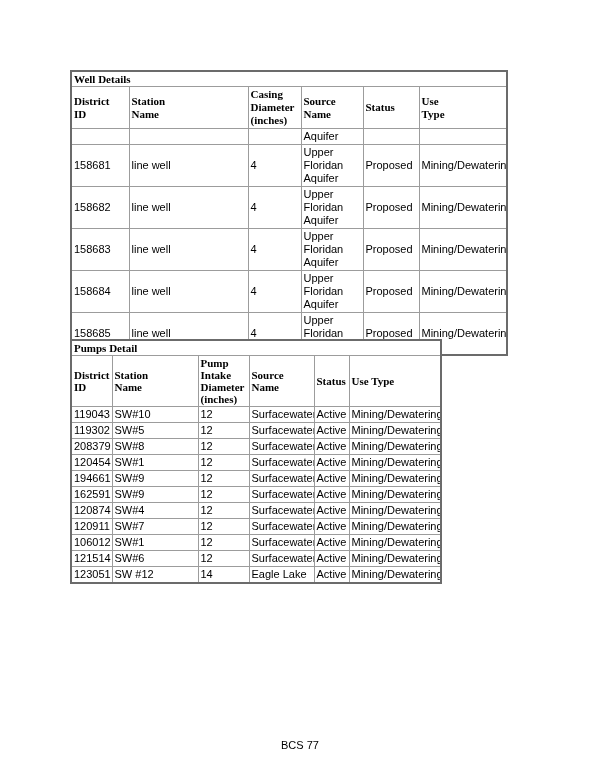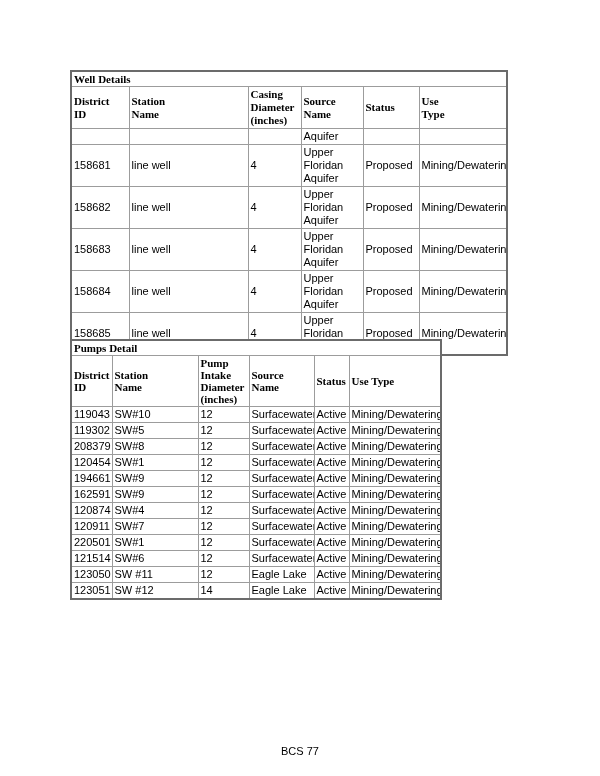--- a/index.html
+++ b/index.html
@@ -42,21 +42,20 @@
   #well-table tbody tr.spacer-row td { height: 13px; }
   #well-table tbody tr td { height: 40px; }
   #well-table tbody tr.spacer-row td { height: 13px; }
   #pumps-table tbody tr td { height: 15px; }
 
   .footer {
     position: absolute;
     left: 0; top: 739px; width: 600px;
     text-align: center;
     font-size: 11px;
-    margin-top: 6px;
   }
 </style>
 </head>
 <body>
 
 <div class="page">
 
   <table id="well-table">
     <colgroup>
       <col style="width:58px">
@@ -234,40 +233,32 @@
         </tr>
         <tr>
           <td>120911</td>
           <td>SW#7</td>
           <td>12</td>
           <td>Surfacewater</td>
           <td>Active</td>
           <td>Mining/Dewatering</td>
         </tr>
         <tr>
-          <td>220501</td>
+          <td>106012</td>
           <td>SW#1</td>
           <td>12</td>
           <td>Surfacewater</td>
           <td>Active</td>
           <td>Mining/Dewatering</td>
         </tr>
         <tr>
           <td>121514</td>
           <td>SW#6</td>
           <td>12</td>
           <td>Surfacewater</td>
-          <td>Active</td>
-          <td>Mining/Dewatering</td>
-        </tr>
-        <tr>
-          <td>123050</td>
-          <td>SW #11</td>
-          <td>12</td>
-          <td>Eagle Lake</td>
           <td>Active</td>
           <td>Mining/Dewatering</td>
         </tr>
         <tr>
           <td>123051</td>
           <td>SW #12</td>
           <td>14</td>
           <td>Eagle Lake</td>
           <td>Active</td>
           <td>Mining/Dewatering</td>

